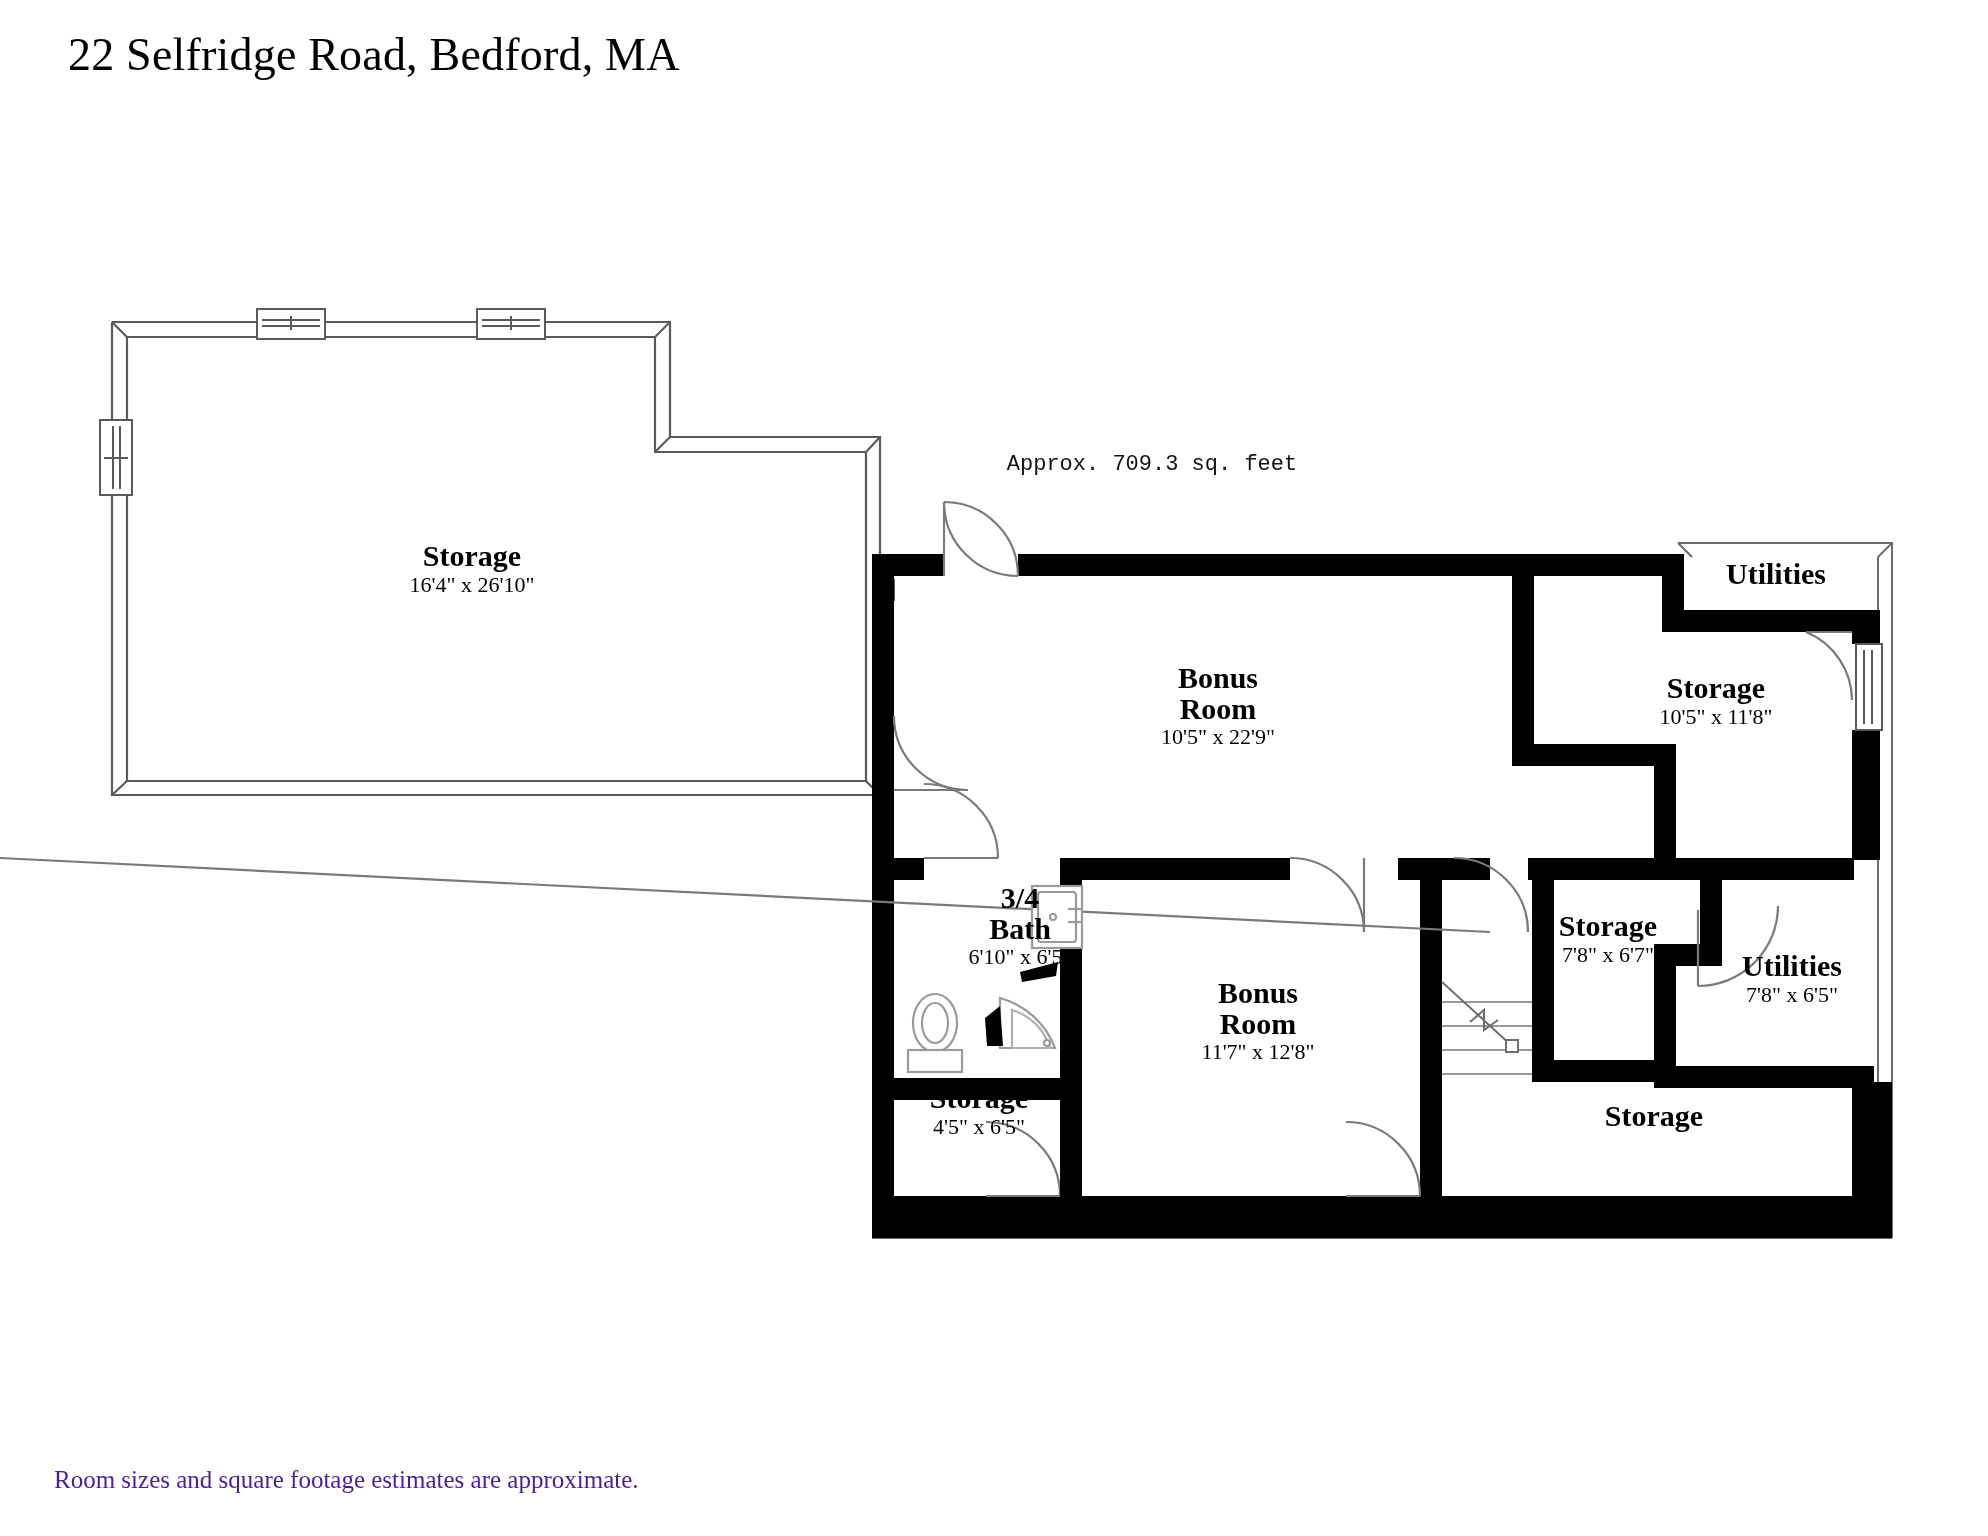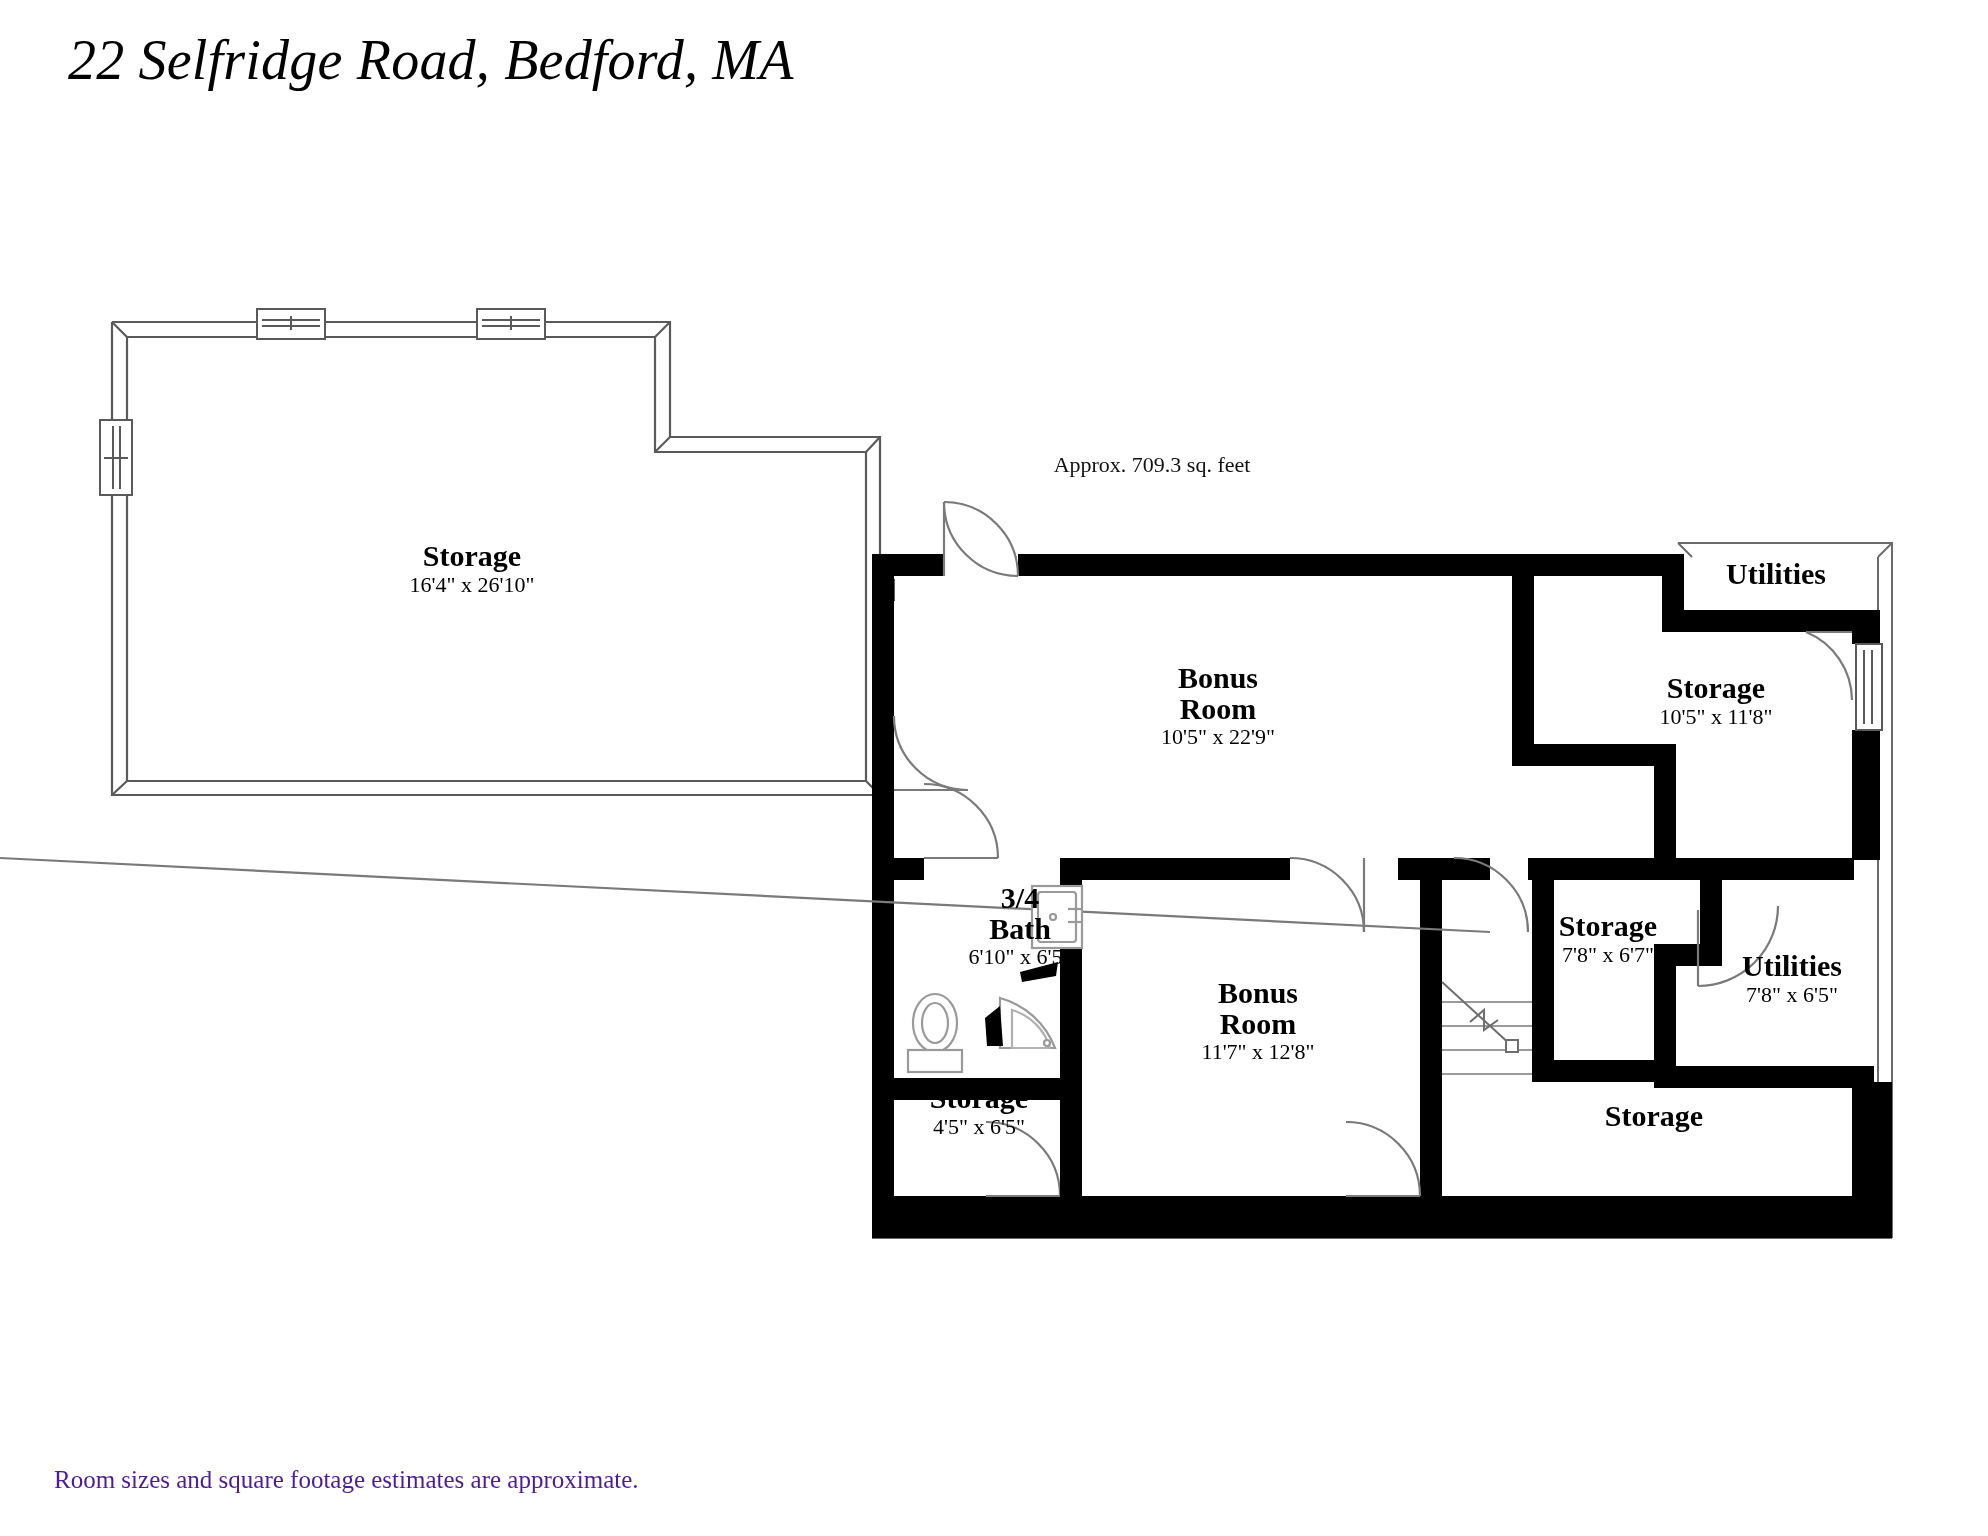--- a/index.html
+++ b/index.html
@@ -11,26 +11,25 @@
     width: 1988px;
     height: 1536px;
     position: relative;
     font-family: "Liberation Serif", "DejaVu Serif", serif;
     overflow: hidden;
   }
   #page-title {
     position: absolute;
     left: 68px;
     top: 28px;
-    font-size: 56px;
+    font-size: 46px;
     font-weight: 400;
     color: #000000;
     letter-spacing: 0.2px;
     white-space: nowrap;
-    font-style: italic;
   }
   #footer-note {
     position: absolute;
     left: 54px;
     top: 1466px;
     font-size: 25px;
     color: #4c1d95;
     white-space: nowrap;
   }
   #plan-canvas {
@@ -61,20 +60,21 @@
     font-size: 22px;
     display: block;
     margin-top: 1px;
   }
   .area-note {
     position: absolute;
     font-size: 22px;
     color: #111;
     white-space: nowrap;
     transform: translate(-50%, 0);
+    font-family: Liberation Mono, monospace;
   }
 </style>
 </head>
 <body>
 
 <svg id="plan-canvas" viewBox="0 0 1988 1536" xmlns="http://www.w3.org/2000/svg">
 
   <g fill="none" stroke="#5a5a5a" stroke-width="2.2">
 
     <polyline points="112,322 670,322 670,437 880,437 880,795 112,795 112,322"></polyline>

